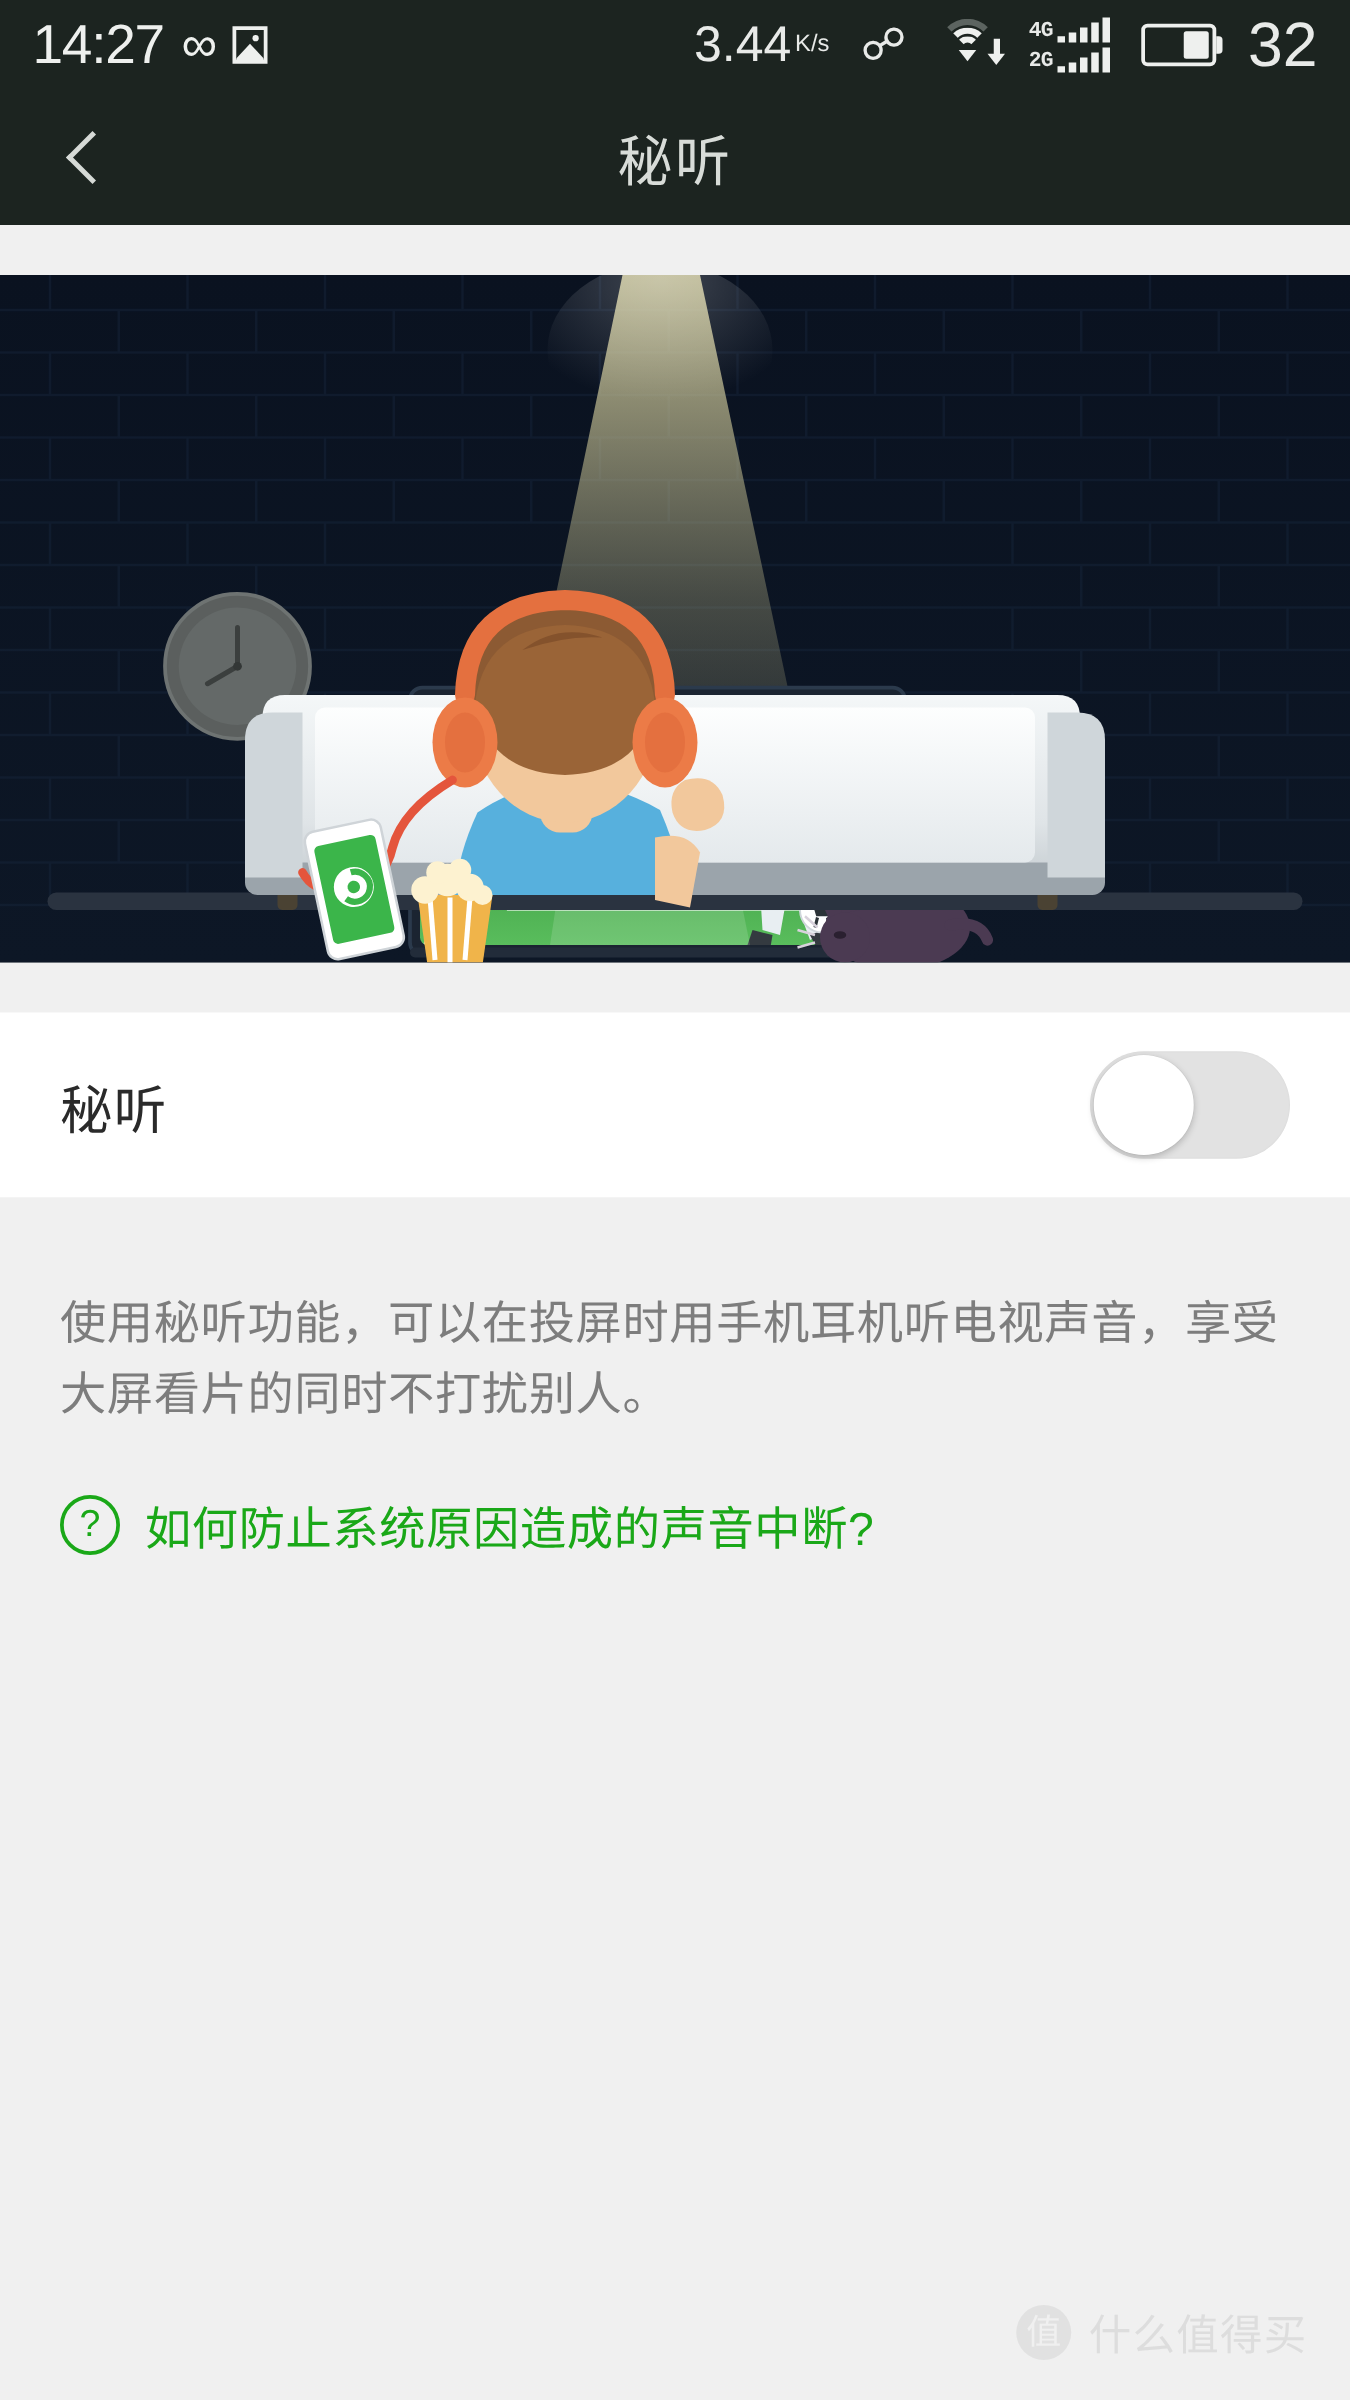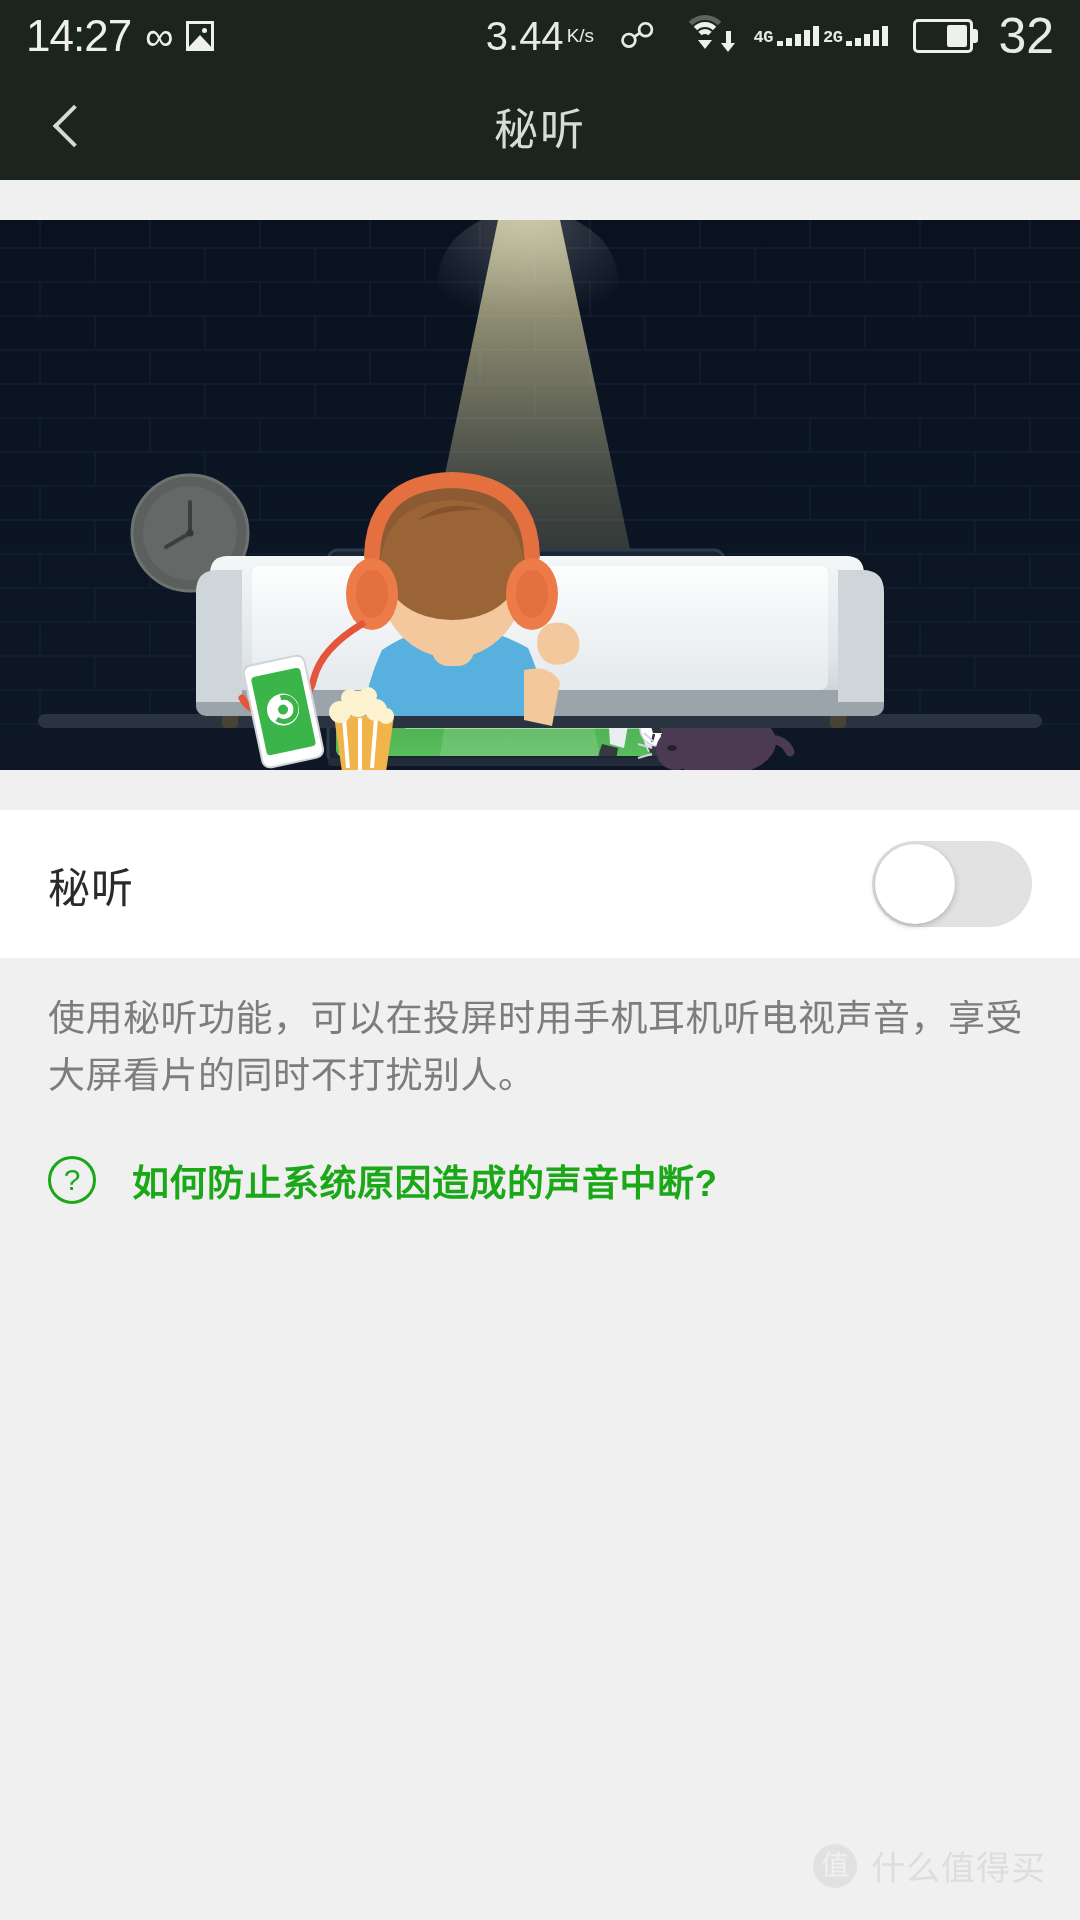--- a/index.html
+++ b/index.html
@@ -131,21 +131,21 @@
     content: "";
     position: absolute;
     left: -5px; top: 12px;
     width: 0; height: 0;
     border-left: 7px solid transparent;
     border-right: 7px solid transparent;
     border-top: 9px solid #eef0ee;
   }
 
   
-  .sb-sims { display: flex; gap: 4px; }
+  .sb-sims { display: flex; flex-direction: column; gap: 4px; }
   .sim-row { display: flex; align-items: flex-end; gap: 4px; }
   .sim-label {
     font-size: 17px;
     font-weight: bold;
     letter-spacing: -0.5px;
     line-height: 1;
     font-family: "Liberation Mono", "DejaVu Sans Mono", monospace;
   }
   .bars { display: flex; align-items: flex-end; gap: 3px; }
   .bar { width: 6px; background: #eef0ee; }
@@ -263,21 +263,21 @@
     top: 3px; left: 3px;
     width: 80px; height: 80px;
     border-radius: 50%;
     background: #ffffff;
     box-shadow: 0 2px 6px rgba(0,0,0,0.22), 0 0 0 0.5px rgba(0,0,0,0.04);
   }
 
   
   .desc-area {
     background: #f0f0f0;
-    padding: 32px 48px 0 48px;
+    padding: 72px 48px 0 48px;
   }
   .desc-text {
     font-size: 37px;
     line-height: 1.55;
     color: #7d7d7d;
     letter-spacing: 0.5px;
   }
   .help-link {
     display: flex;
     align-items: center;
@@ -294,23 +294,22 @@
     font-size: 30px;
     display: flex;
     align-items: center;
     justify-content: center;
     line-height: 1;
     font-weight: 500;
   }
   .help-text {
     font-size: 37px;
     color: #1aa818;
-    font-weight: bold;
+    font-weight: normal;
     letter-spacing: 0.5px;
-    margin-left: 16px;
   }
 
   
   .watermark {
     position: absolute;
     right: 34px;
     bottom: 30px;
     display: flex;
     align-items: center;
     gap: 14px;

